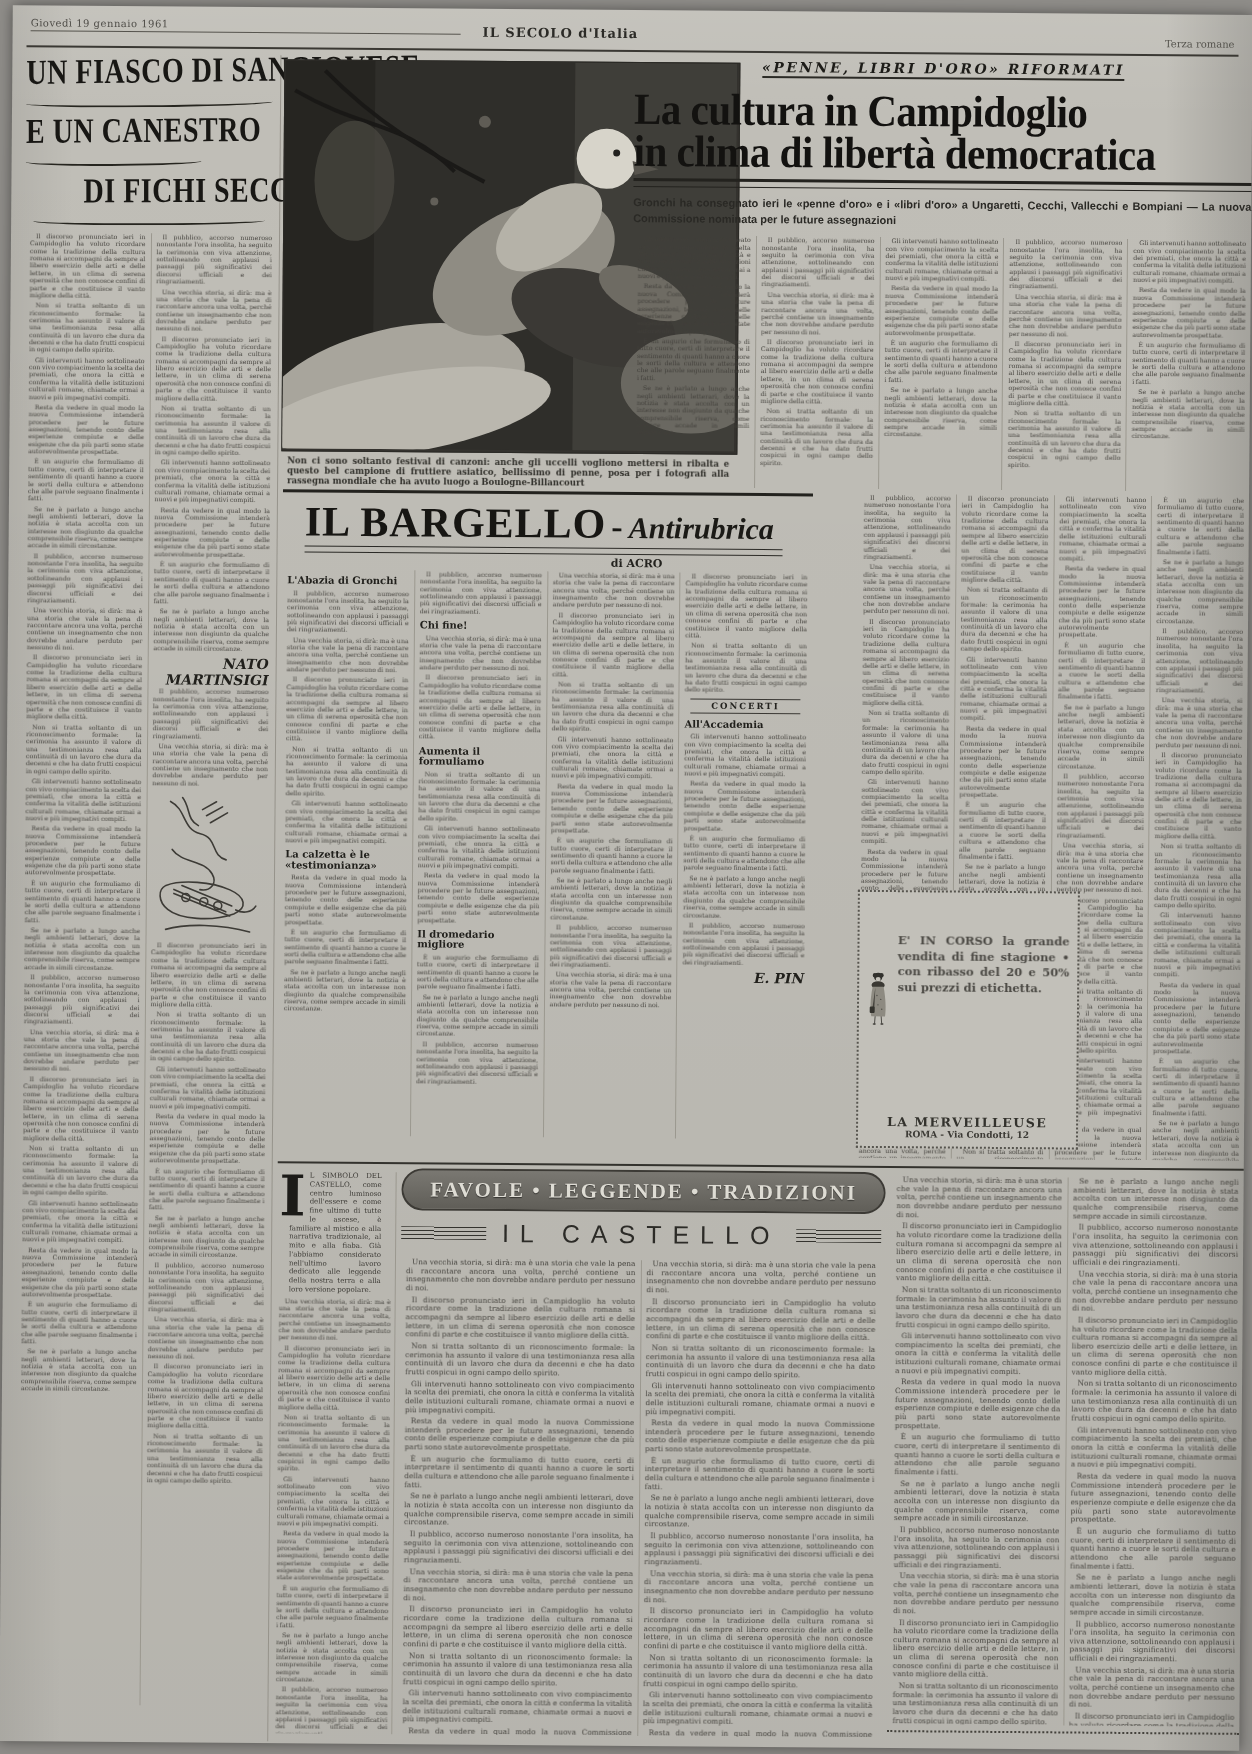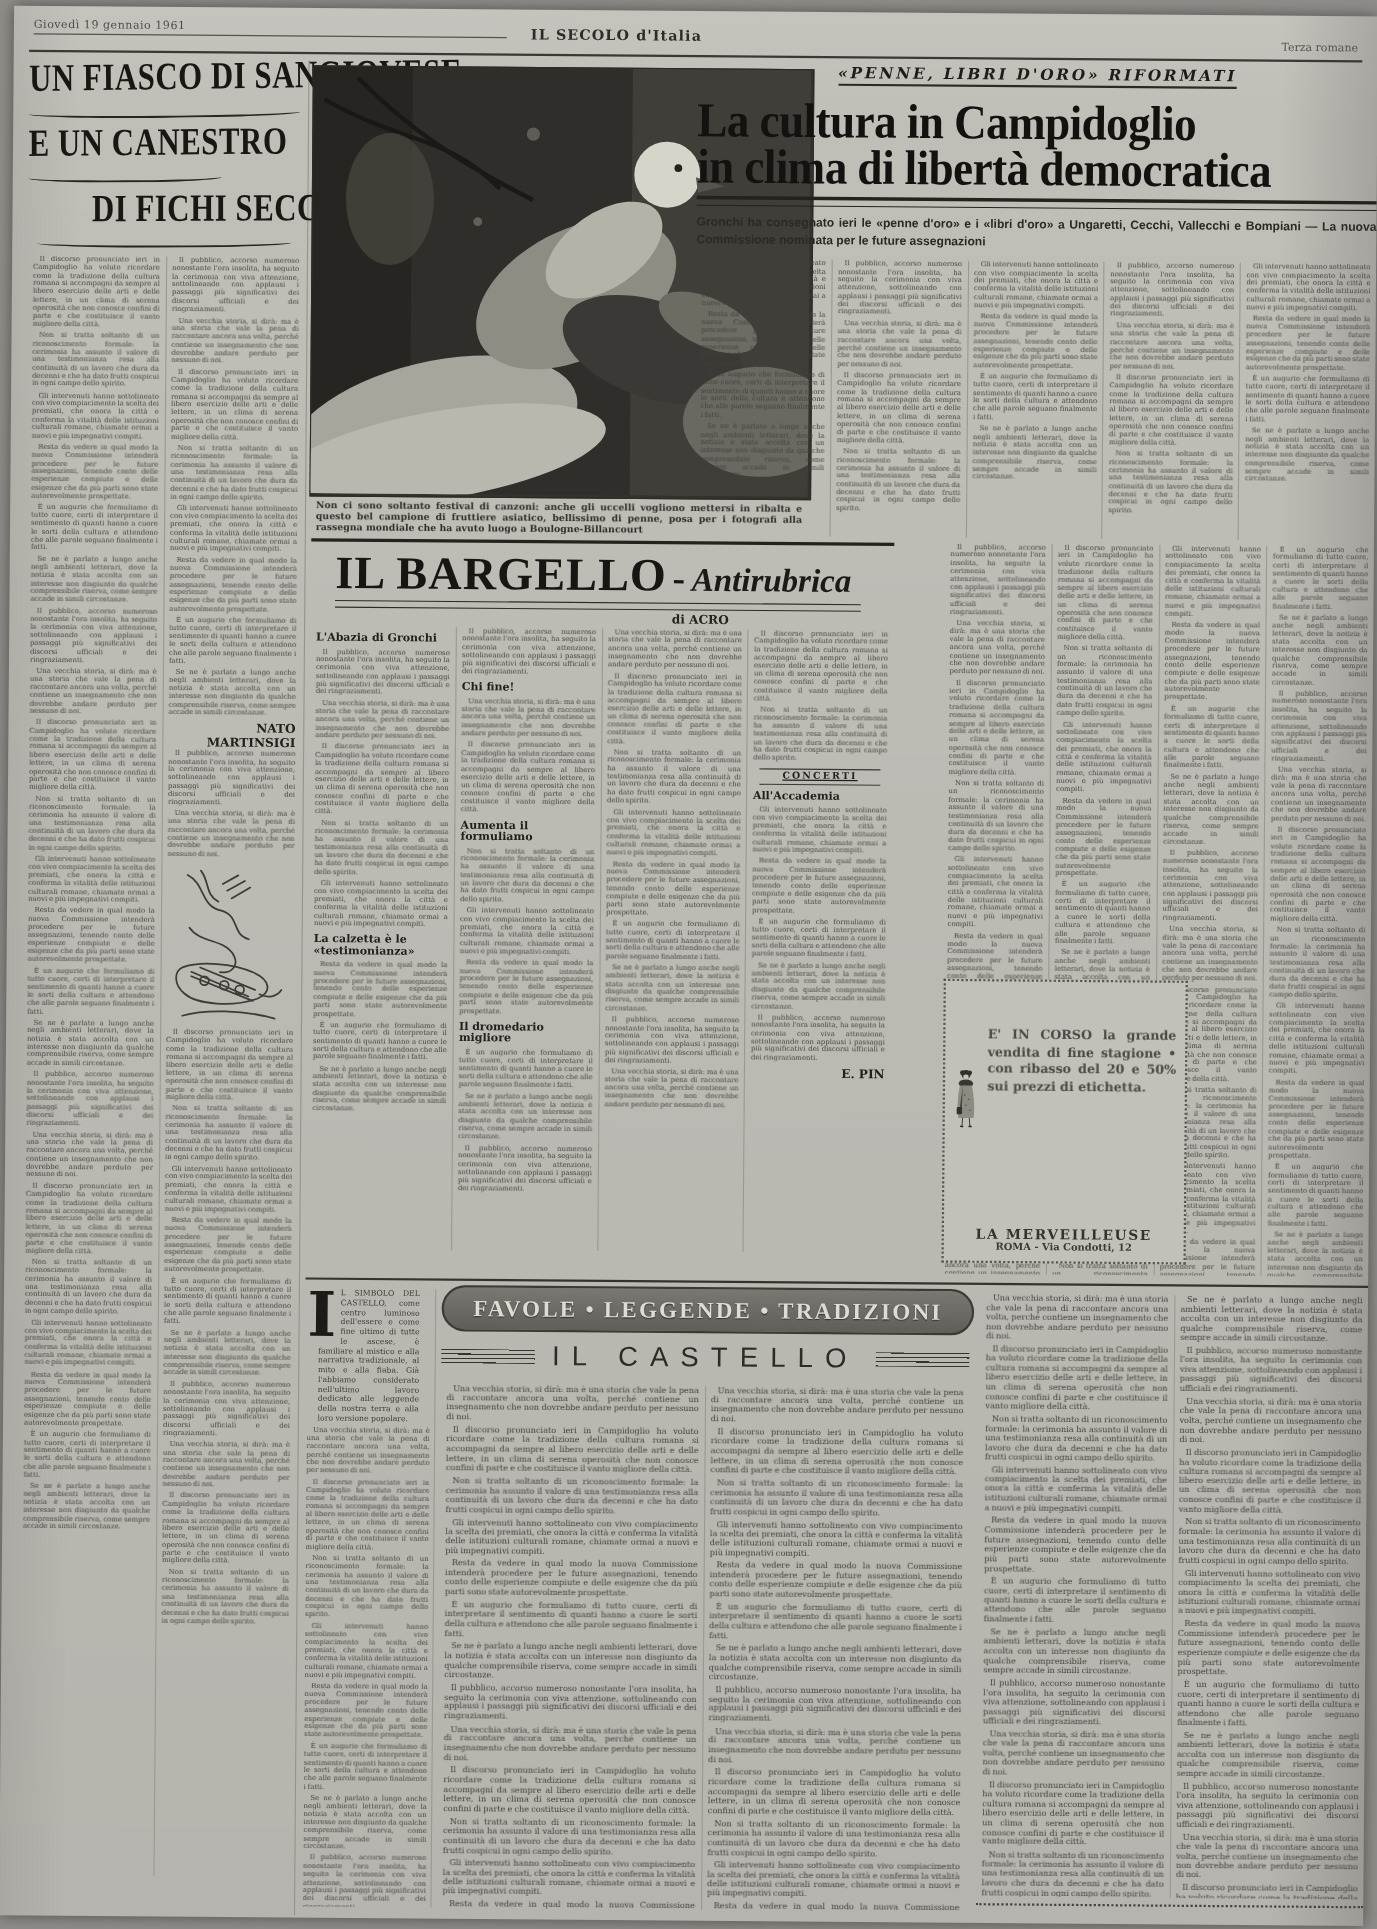--- a/index.html
+++ b/index.html
@@ -29,21 +29,21 @@
   
   .cols{display:flex;align-items:stretch;}
   .col{flex:1;padding:0 5px;border-right:1px solid #9b988f;overflow:hidden;}
   .col:last-child{border-right:none;}
   .fill{filter:blur(.33px);}
   .fill p, p.body-p{
     font-size:6.3px;line-height:1.17;margin:0 0 3px;color:#413f3a;
     text-align:justify;text-indent:6px;word-spacing:-.4px;
   }
   h4.sub{font-size:10px;font-weight:bold;color:#21201c;margin:6px 0 3px;line-height:1.05;}
-  .sig{font-size:11px;font-weight:bold;color:#21201c;text-align:right;margin-top:4px;}
+  .sig{font-size:14px;font-weight:bold;color:#21201c;text-align:right;margin-top:4px;font-style:italic;}
   
   .la-h{font-family:"Liberation Serif",serif;font-weight:bold;color:#181714;
         font-size:28px;line-height:1;transform:scaleY(1.25);transform-origin:left top;
         letter-spacing:.5px;white-space:nowrap;}
   .curve{height:7px;border-bottom:2.5px solid #26251f;border-radius:50%;margin:3px 0 8px;}
   
   .photo-frame{border:1px solid #2b2a26;background:#34322e;}
   .caption{font-size:8.5px;font-weight:bold;color:#2f2e29;text-align:justify;line-height:1.2;filter:blur(.25px);}
   
   .kicker{font-size:14px;font-weight:bold;font-style:italic;color:#1d1c18;
@@ -56,21 +56,21 @@
            line-height:1.45;text-align:justify;}
   
   .bar-box{border-top:3px solid #23221e;}
   .bar-title{font-family:"Liberation Serif",serif;font-weight:bold;color:#171613;
              font-size:42px;letter-spacing:1px;line-height:1;display:inline;}
   .bar-sub{font-family:"Liberation Serif",serif;font-weight:bold;font-style:italic;
            font-size:30px;color:#1b1a16;display:inline;}
   .bar-rules{height:5px;border-top:1px solid #2b2a26;border-bottom:1px solid #2b2a26;width:94%;margin-top:3px;}
   .bar-byline{font-size:11px;font-weight:bold;color:#23221e;text-align:right;margin:2px 150px 0 0;}
   .concerti{font-size:8.5px;font-weight:bold;letter-spacing:2px;text-align:center;color:#23221e;
-            border-top:1px solid #3a3834;border-bottom:1px solid #3a3834;margin:5px 6px 3px;padding:1.5px 0;text-decoration:underline;}
+            border-top:1px solid #3a3834;border-bottom:1px solid #3a3834;margin:5px 6px 3px;padding:1.5px 0;}
   
   .ad-box{border:2px dotted #57554f;background:#c2c0b9;padding:7px 8px;display:flex;flex-direction:column;z-index:5;}
   .ad-row{display:flex;flex:1;}
   .ad-text{font-size:11.5px;font-weight:bold;color:#4b4944;line-height:1.35;text-align:justify;
            padding:34px 0 0 8px;filter:blur(.2px);}
   .ad-brand{font-size:12.5px;font-weight:bold;letter-spacing:1.5px;color:#33322d;text-align:center;margin-top:3px;}
   .ad-address{font-size:9px;font-weight:bold;color:#3c3a35;text-align:center;}
   
   .banner{background:linear-gradient(180deg,#7a7872,#605e58);border:2px solid #3c3a35;border-radius:21px;
           display:flex;align-items:center;justify-content:center;

